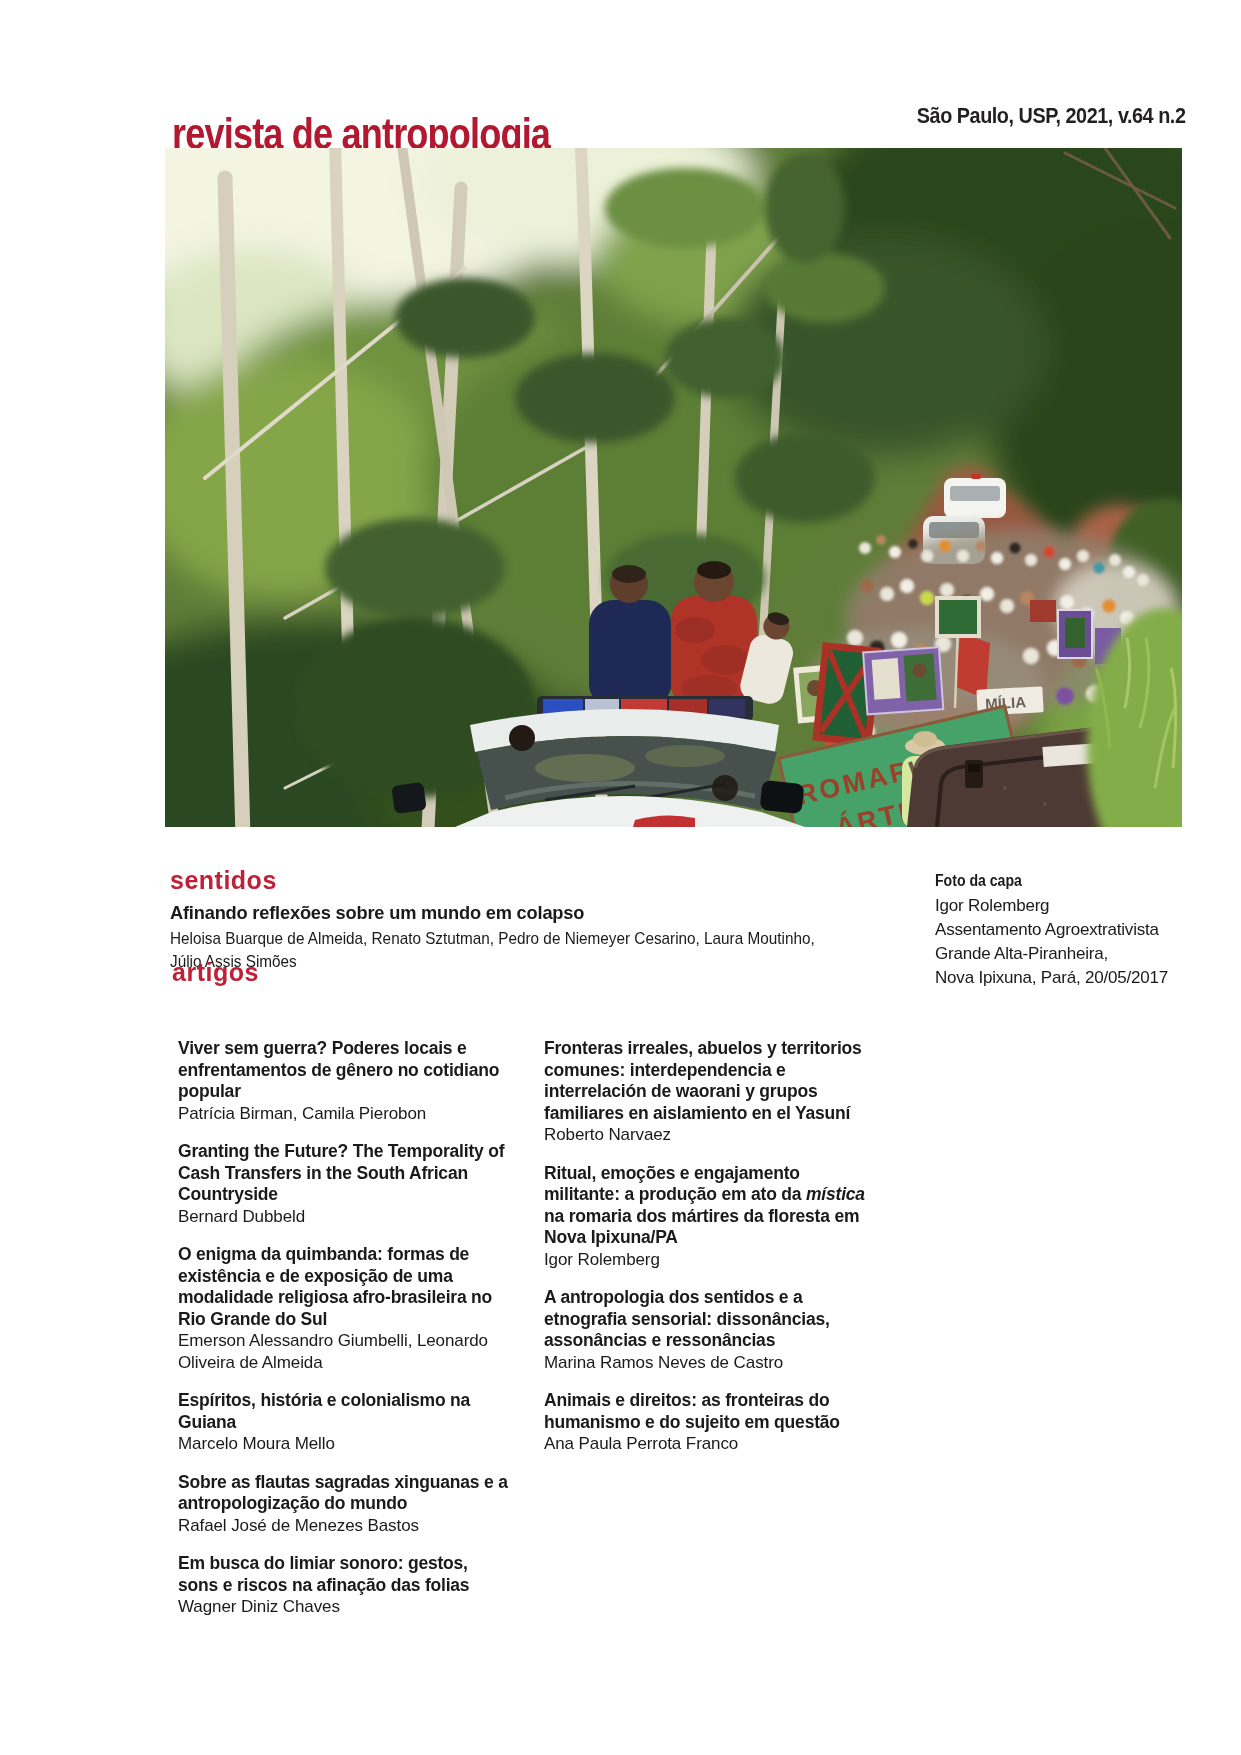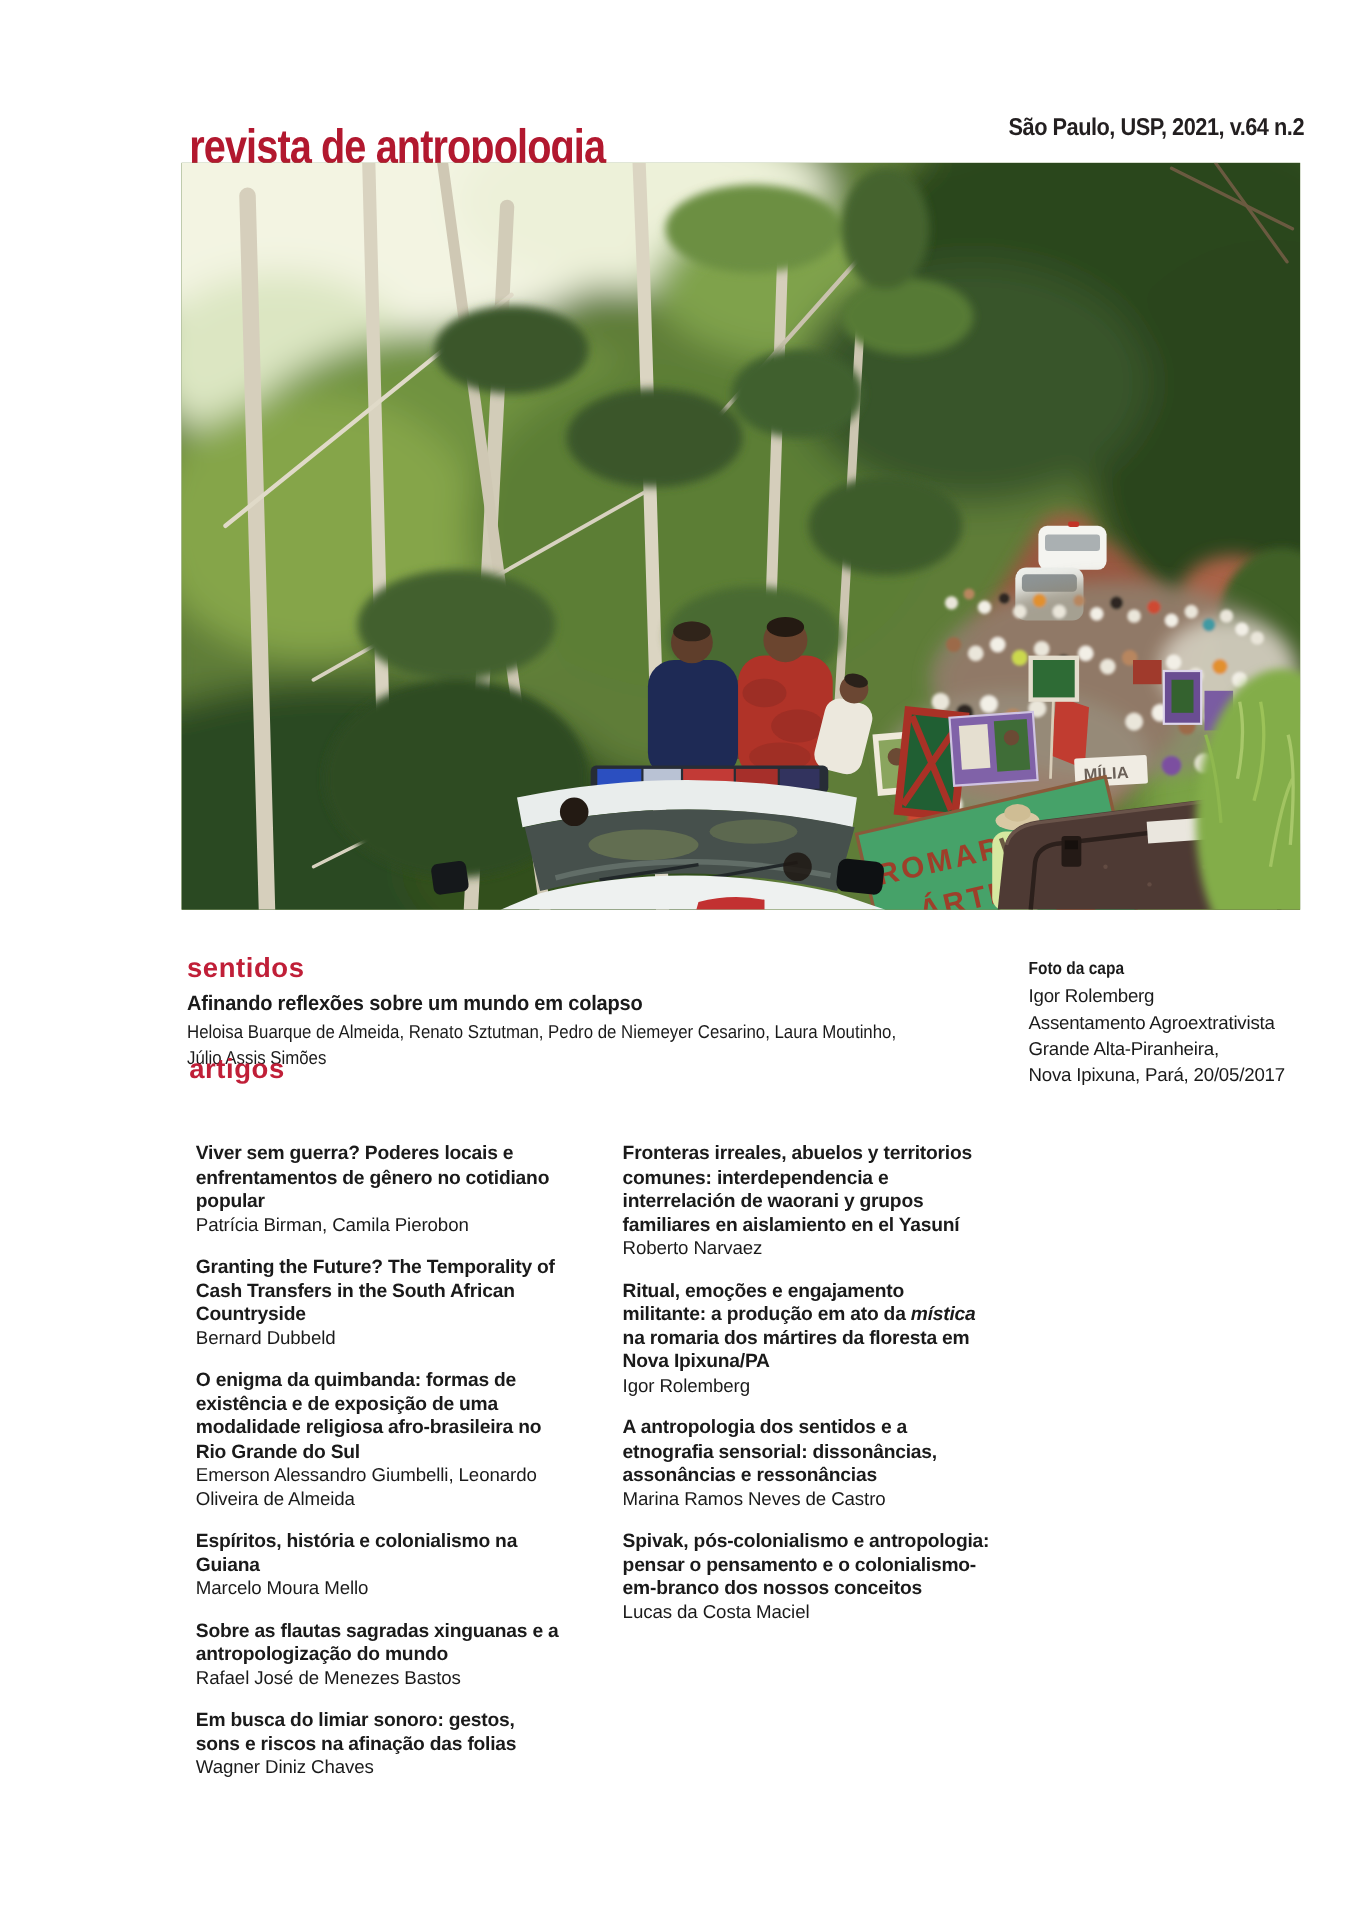--- a/index.html
+++ b/index.html
@@ -18,21 +18,21 @@
   .section-heading{font-size:25px;font-weight:bold;letter-spacing:.5px;}
   .editorial-title{font-size:19px;font-weight:bold;margin-top:7px;letter-spacing:-.2px;transform:scaleX(.96);transform-origin:0 0;white-space:nowrap;}
   .editorial-authors{font-size:17px;line-height:23px;margin-top:3px;transform:scaleX(.9);transform-origin:0 0;white-space:nowrap;}
 
   .cover-credit{position:absolute;left:935px;top:872px;width:260px;}
   .cover-credit-heading{font-size:16px;font-weight:bold;transform:scaleX(.88);transform-origin:0 0;white-space:nowrap;}
   .cover-credit-lines{font-size:17px;line-height:24px;margin-top:4px;letter-spacing:-.2px;}
 
   .artigos-heading{position:absolute;left:172px;top:958px;}
 
-  .articles-columns{position:absolute;left:178px;top:1038px;display:flex;gap:54px;justify-content:flex-end;}
+  .articles-columns{position:absolute;left:178px;top:1038px;display:flex;gap:32px;justify-content:flex-end;}
   .article-col{width:334px;}
   .article{margin-bottom:17px;}
   .a-title{font-size:17.5px;font-weight:bold;line-height:21.5px;letter-spacing:-.2px;}
   .a-title em{font-style:italic;}
   .a-authors{font-size:17px;line-height:21.5px;letter-spacing:-.1px;}
 </style>
 </head>
 <body>
 
 <div class="page">
@@ -364,19 +364,19 @@
         </div>
         <div class="article">
           <div class="a-title">Ritual, emoções e engajamento militante: a produção em ato da <em>mística</em> na romaria dos mártires da floresta em Nova Ipixuna/PA</div>
           <div class="a-authors">Igor Rolemberg</div>
         </div>
         <div class="article">
           <div class="a-title">A antropologia dos sentidos e a etnografia sensorial: dissonâncias, assonâncias e ressonâncias</div>
           <div class="a-authors">Marina Ramos Neves de Castro</div>
         </div>
         <div class="article">
-          <div class="a-title">Spivak, pós-colonialismo e antropologia: pensar o pensamento e o colonialismo-em-branco dos nossos conceitos</div>
-          <div class="a-authors">Lucas da Costa Maciel</div>
+          <div class="a-title">Animais e direitos: as fronteiras do humanismo e do sujeito em questão</div>
+          <div class="a-authors">Ana Paula Perrota Franco</div>
         </div>
       </div>
   </div>
 
 </div>
 
 </body></html>

